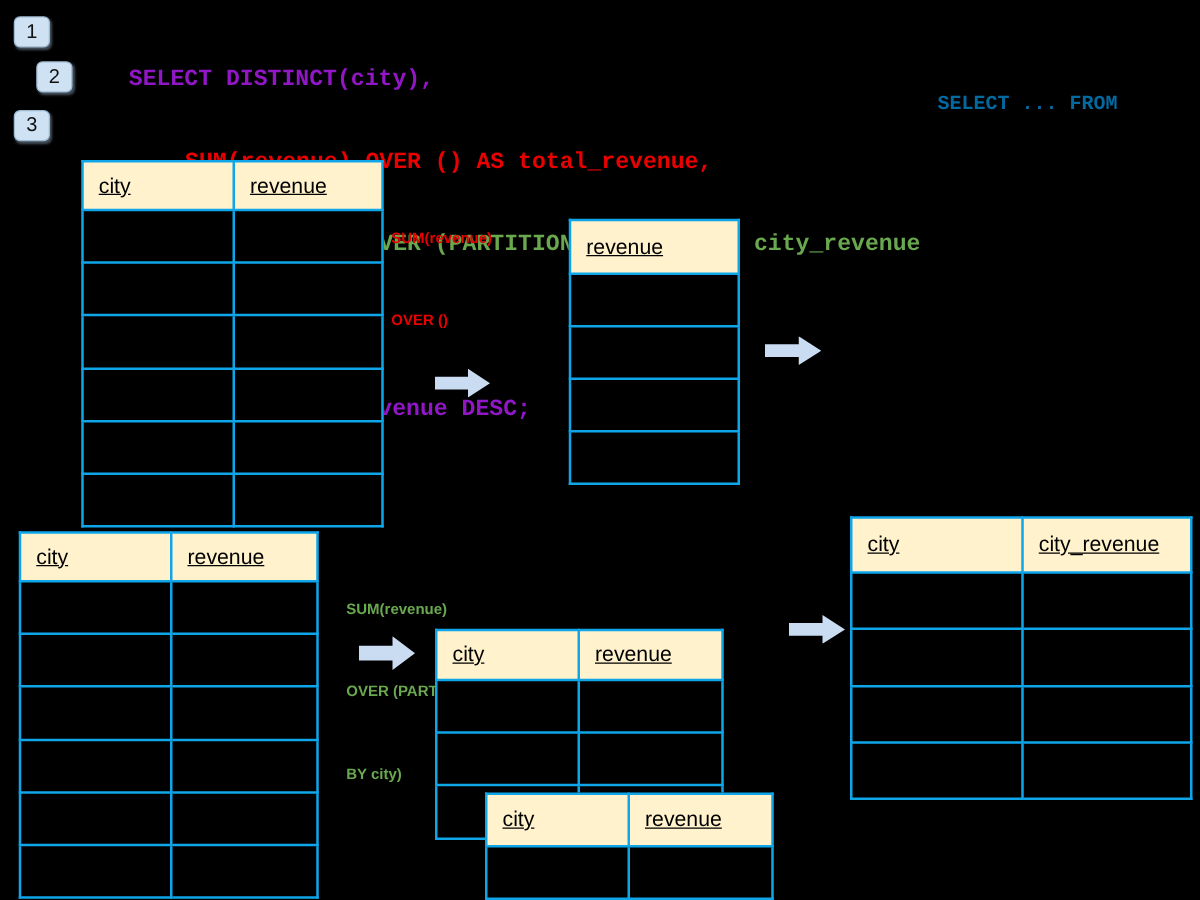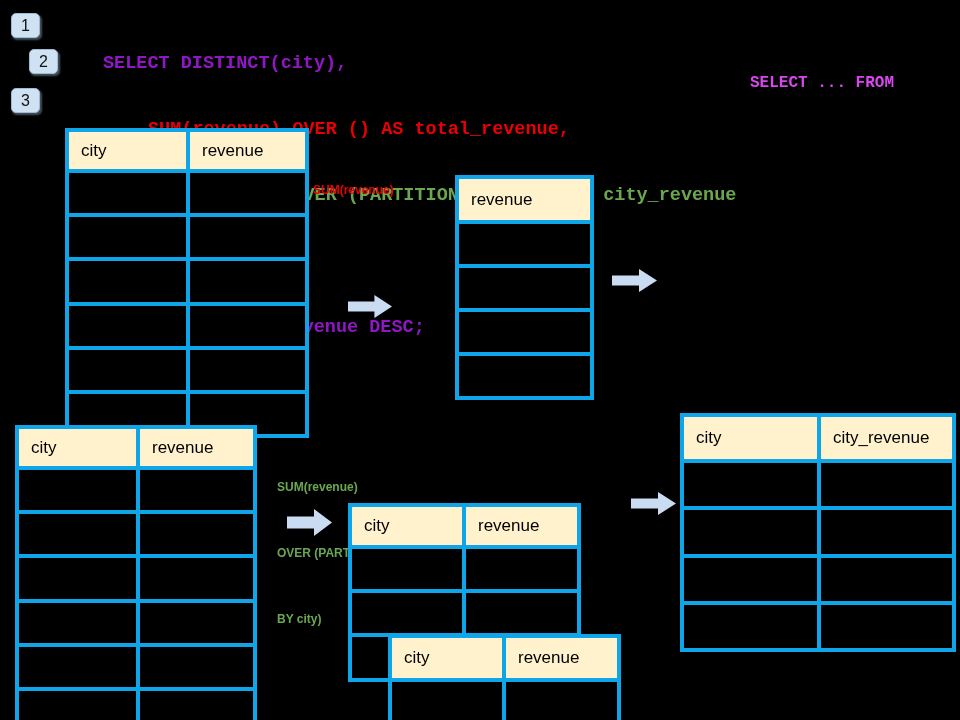--- a/index.html
+++ b/index.html
@@ -26,35 +26,35 @@
   .sql .line{height:22px}
   .ind2{padding-left:22px}
   .ind4{padding-left:45px}
   .c-purple{color:#9117C6}
   .c-red{color:#EA0000}
   .c-green{color:#6AA84F}
   
   .side-note{
     position:absolute;left:750px;top:33px;
     font-family:"Liberation Mono",monospace;font-weight:bold;
-    font-size:16px;line-height:20px;white-space:pre;color:#d946ef;
+    font-size:16px;line-height:20px;white-space:pre;color:#0369a1;
   }
   
   .annotation{
     position:absolute;font-family:Liberation Sans, sans-serif;font-weight:bold;
     font-size:12px;line-height:22px;white-space:pre;
   }
   #ann-total{left:313px;top:135px;color:#EA0000}
   #ann-partition{left:277px;top:432px;color:#6AA84F}
   
   table.tbl{
     position:absolute;border-collapse:collapse;table-layout:fixed;
     background:#000;
   }
-  table.tbl th,table.tbl td{border:4px solid #0ea5e9;}
+  table.tbl th,table.tbl td{border:2px solid #0ea5e9;text-decoration:underline;}
   table.tbl th{
     background:#FFF2CC;color:#000;font-family:"Liberation Sans",sans-serif;
     font-size:17px;font-weight:400;text-align:left;padding:0 0 0 12px;
     height:var(--hh);
   }
   table.tbl td{height:var(--rh);padding:0;}
   #t-source-top{left:65px;top:128px;width:240px;--hh:37px;--rh:40.2px}
   #t-total-result{left:455px;top:175px;width:135px;--hh:41px;--rh:40px}
   #t-source-bottom{left:15px;top:425px;width:238px;--hh:37px;--rh:40.2px}
   #t-partition-step{left:348px;top:503px;width:229px;--hh:38px;--rh:40.2px;z-index:2}
@@ -92,20 +92,21 @@
     <div class="line ind2 c-purple">FROM rides</div>
     <div class="line ind2 c-purple">ORDER by city_revenue DESC;</div>
   </div>
 
   <div class="side-note">
     <div>SELECT ... FROM</div>
   </div>
 
   <div class="annotation" id="ann-total">
     <div>SUM(revenue)</div>
+    <div>OVER ()</div>
   </div>
 
   <div class="annotation" id="ann-partition">
     <div>SUM(revenue)</div>
     <div>OVER (PARTITION</div>
     <div>BY city)</div>
   </div>
 
   <table class="tbl" id="t-source-top">
       <colgroup>

